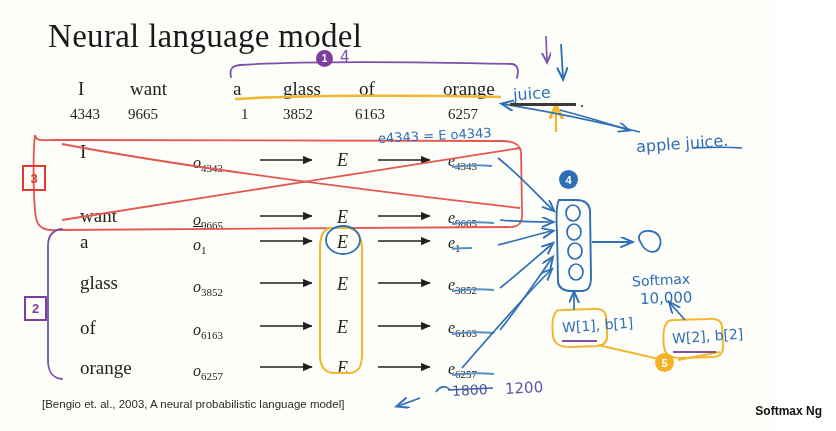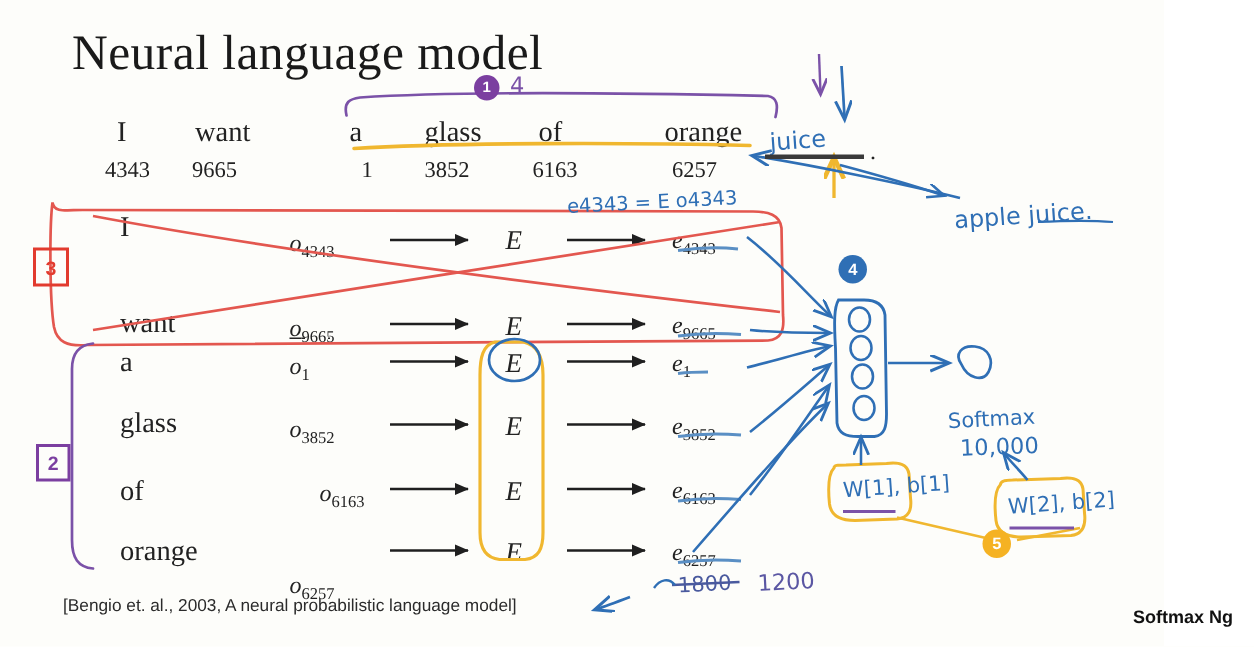--- a/index.html
+++ b/index.html
@@ -135,22 +135,22 @@
   <div class="abs rowword" style="left:80px; top:205px;">want</div>
   <div class="abs rowword" style="left:80px; top:231px;">a</div>
   <div class="abs rowword" style="left:80px; top:272px;">glass</div>
   <div class="abs rowword" style="left:80px; top:317px;">of</div>
   <div class="abs rowword" style="left:80px; top:357px;">orange</div>
 
   <div class="abs onehot" style="left:193px; top:154px;"><span>o</span><sub>4343</sub></div>
   <div class="abs onehot" style="left:193px; top:211px;text-decoration:underline;"><span>o</span><sub>9665</sub></div>
   <div class="abs onehot" style="left:193px; top:236px;"><span>o</span><sub>1</sub></div>
   <div class="abs onehot" style="left:193px; top:278px;text-align:right;"><span>o</span><sub>3852</sub></div>
-  <div class="abs onehot" style="left:193px; top:321px;margin-left:20px;"><span>o</span><sub>6163</sub></div>
-  <div class="abs onehot" style="left:193px; top:362px;margin-top:20px;"><span>o</span><sub>6257</sub></div>
+  <div class="abs onehot" style="left:193px; top:321px;"><span>o</span><sub>6163</sub></div>
+  <div class="abs onehot" style="left:193px; top:362px;"><span>o</span><sub>6257</sub></div>
 
   <div class="abs Ebox" style="left:337px; top:150px;">E</div>
   <div class="abs Ebox" style="left:337px; top:207px;">E</div>
   <div class="abs Ebox" style="left:337px; top:232px;">E</div>
   <div class="abs Ebox" style="left:337px; top:274px;">E</div>
   <div class="abs Ebox" style="left:337px; top:317px;">E</div>
   <div class="abs Ebox" style="left:337px; top:358px;">E</div>
 
   <div class="abs emb" style="left:448px; top:152px;"><span>e</span><sub>4343</sub></div>
   <div class="abs emb" style="left:448px; top:209px;"><span>e</span><sub>9665</sub></div>

